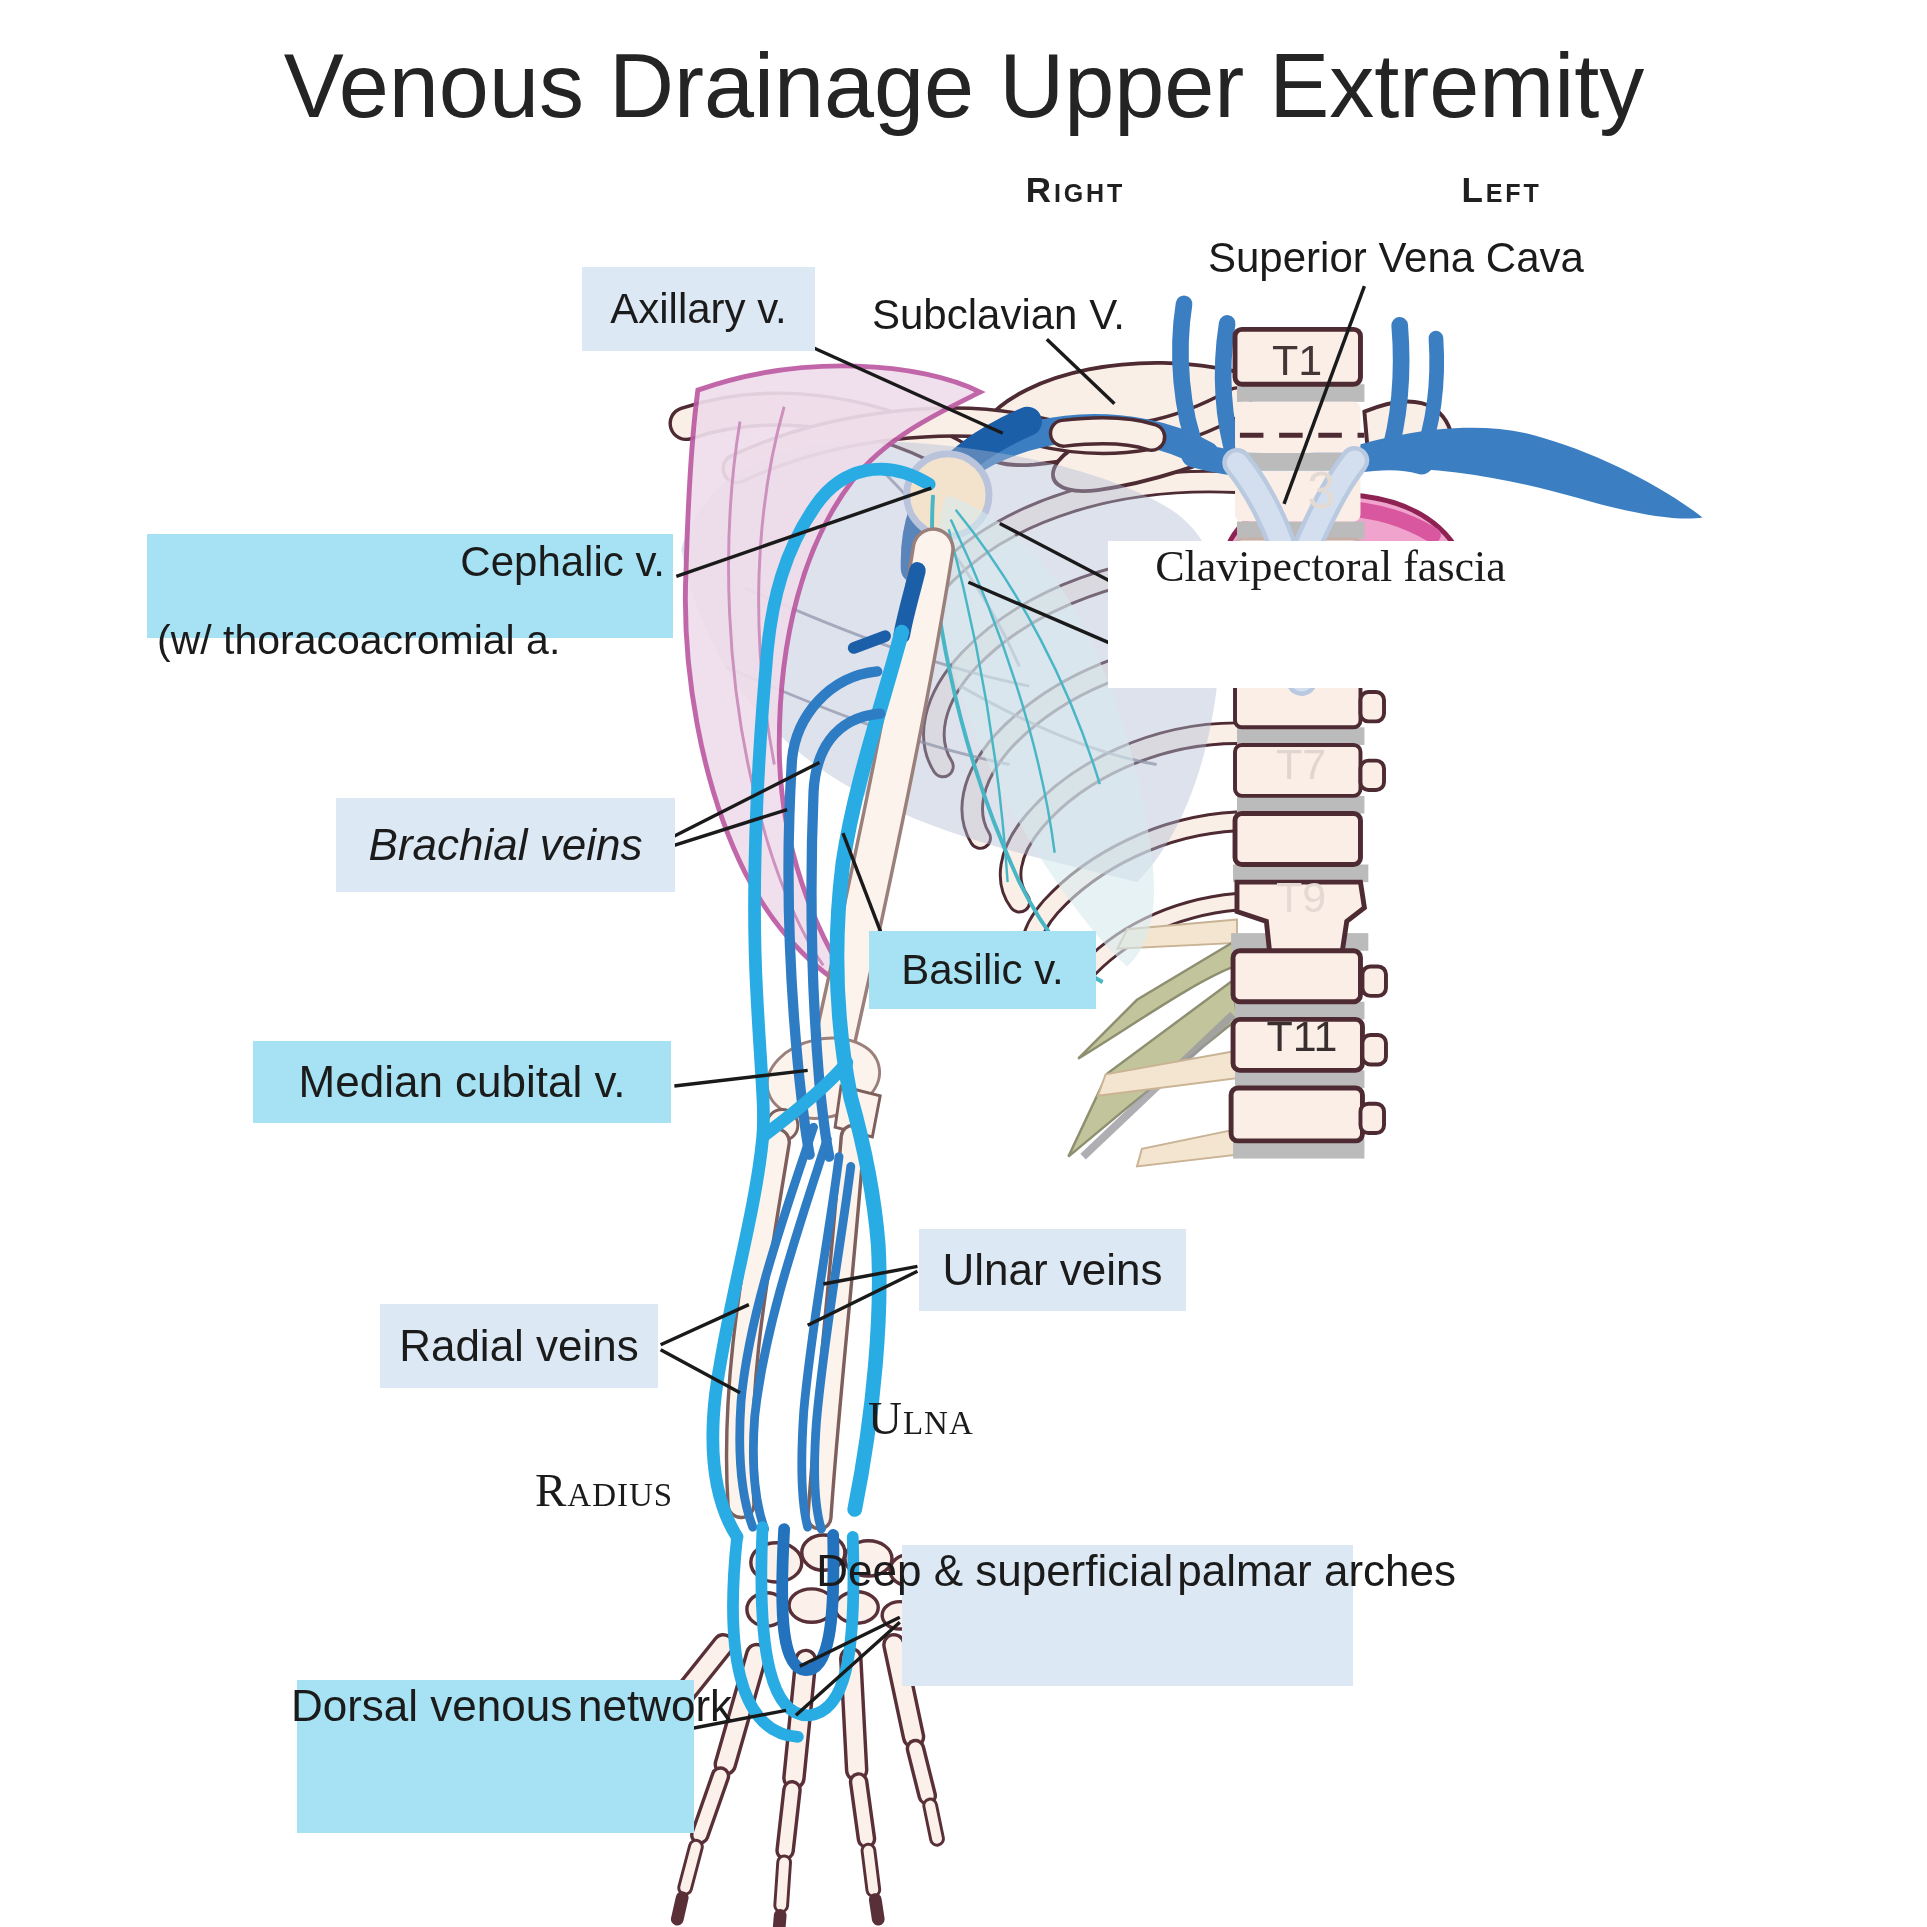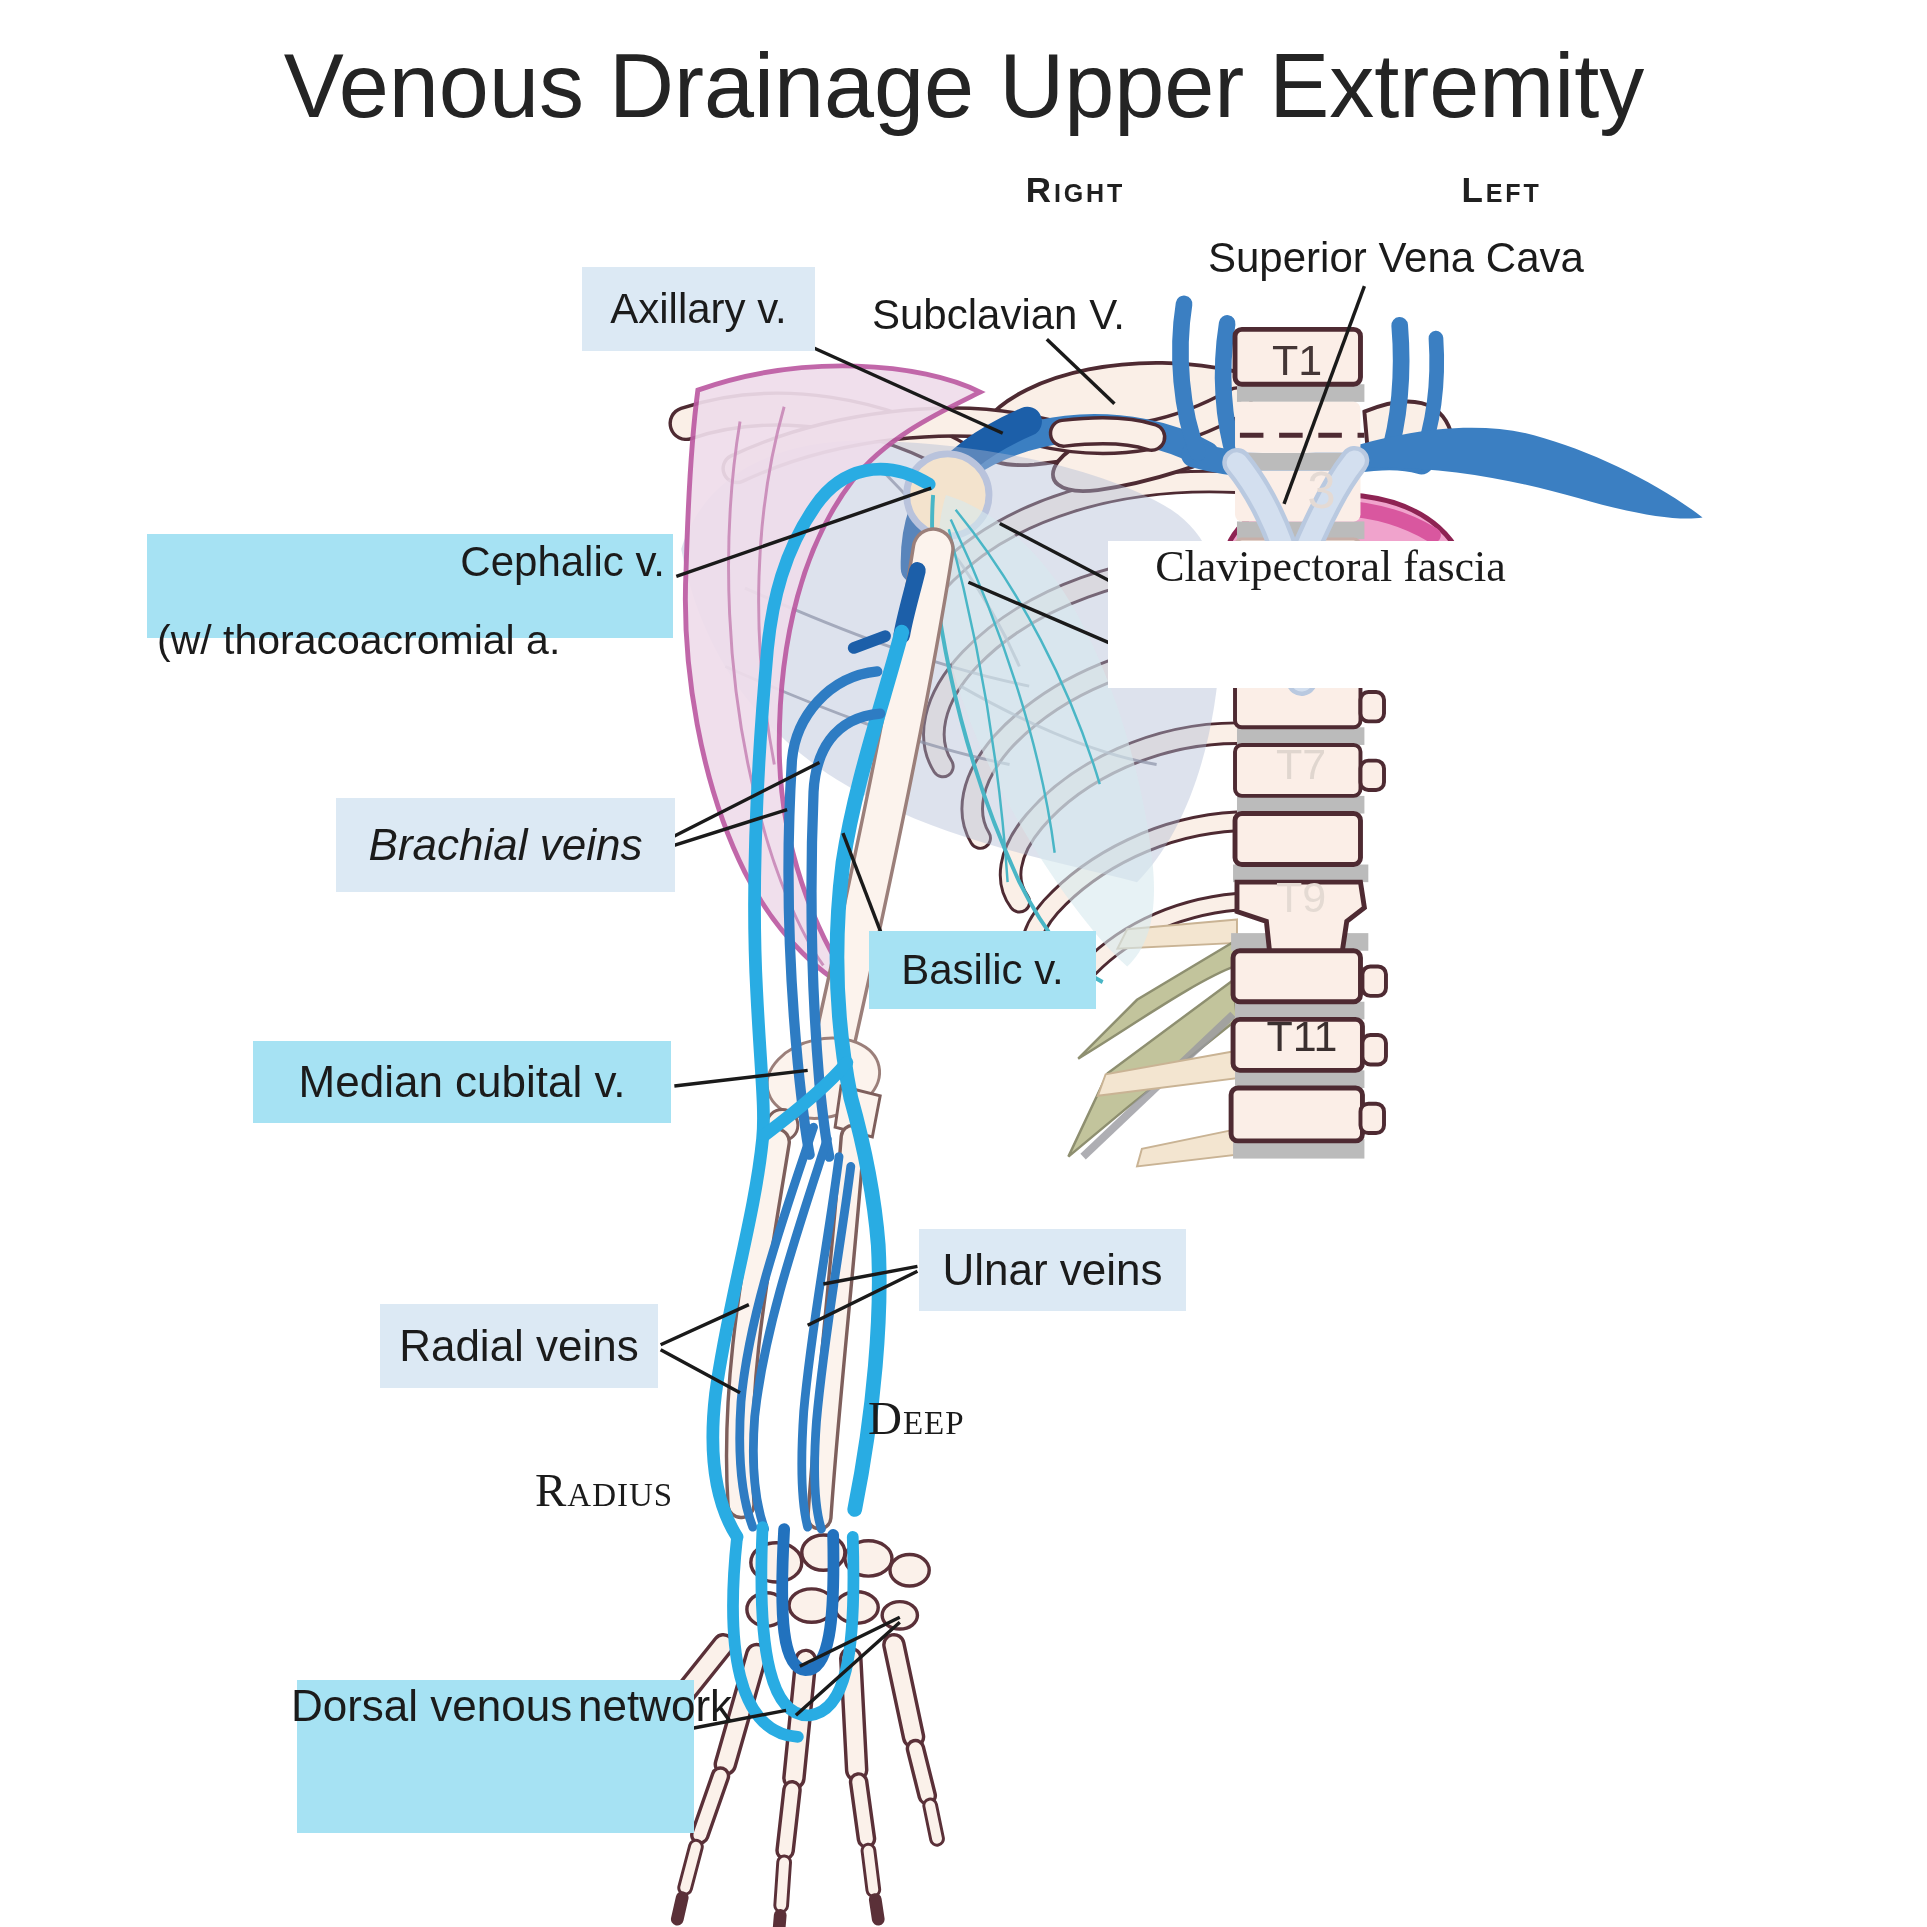--- a/index.html
+++ b/index.html
@@ -265,23 +265,27 @@
   <div class="lbl pale" style="left:336px;top:798px;width:339px;height:94px;font-size:44px;font-style:italic;">Brachial veins</div>
 
   <div class="lbl cyan" style="left:869px;top:931px;width:227px;height:78px;font-size:42px;">Basilic v.</div>
 
   <div class="lbl cyan" style="left:253px;top:1041px;width:418px;height:82px;font-size:44px;">Median cubital v.</div>
 
   <div class="lbl pale" style="left:919px;top:1229px;width:267px;height:82px;font-size:44px;">Ulnar veins</div>
 
   <div class="lbl pale" style="left:380px;top:1304px;width:278px;height:84px;font-size:44px;">Radial veins</div>
 
-  <div class="lbl plain serif smallcaps" style="left:868px;top:1392px;height:53px;font-size:47px;">Deep</div>
+  <div class="lbl plain serif smallcaps" style="left:868px;top:1392px;height:53px;font-size:47px;">Ulna</div>
   <div class="lbl plain serif smallcaps" style="left:535px;top:1464px;height:53px;font-size:47px;">Radius</div>
 
+  <div class="lbl pale col" style="left:902px;top:1545px;width:433px;height:141px;padding-left:17.6px;gap:3.9px;font-size:44px;">
+    <span>Deep &amp; superficial</span>
+    <span>palmar arches</span>
+  </div>
 
   <div class="lbl cyan col" style="left:297px;top:1680px;width:365px;height:153px;padding-left:32px;gap:5.9px;font-size:44px;">
     <span>Dorsal venous</span>
     <span>network</span>
   </div>
 
   <div class="vlab" style="left:1260px;top:339px;width:74px;color:#443636;">T1</div>
   <div class="vlab" style="left:1292px;top:465px;width:59px;font-size:51px;color:#E4DAD4;">3</div>
   <div class="vlab" style="left:1259px;top:743px;width:84px;color:#E0D6CF;">T7</div>
   <div class="vlab" style="left:1264px;top:876px;width:74px;color:#E4DAD3;">T9</div>

